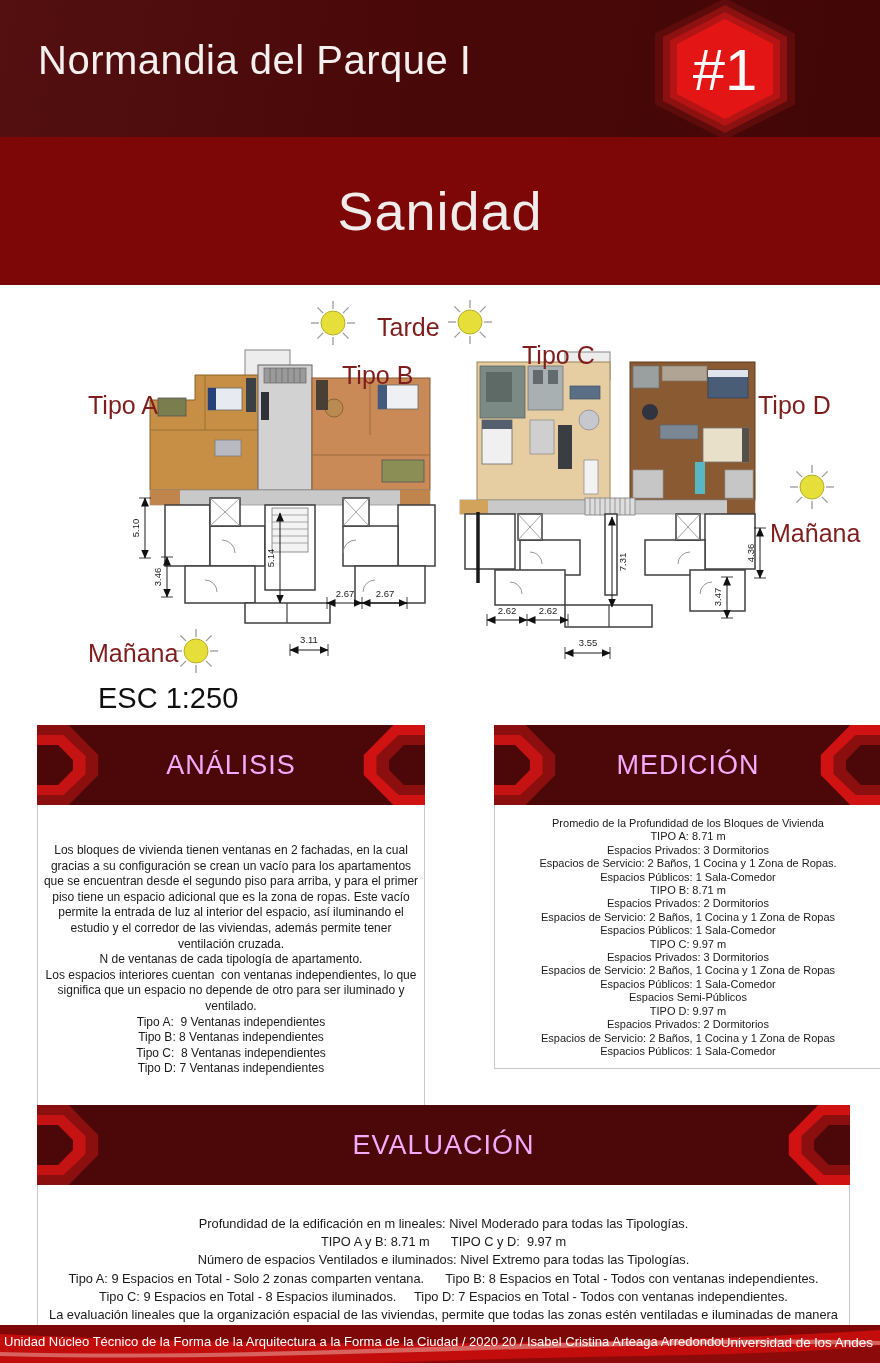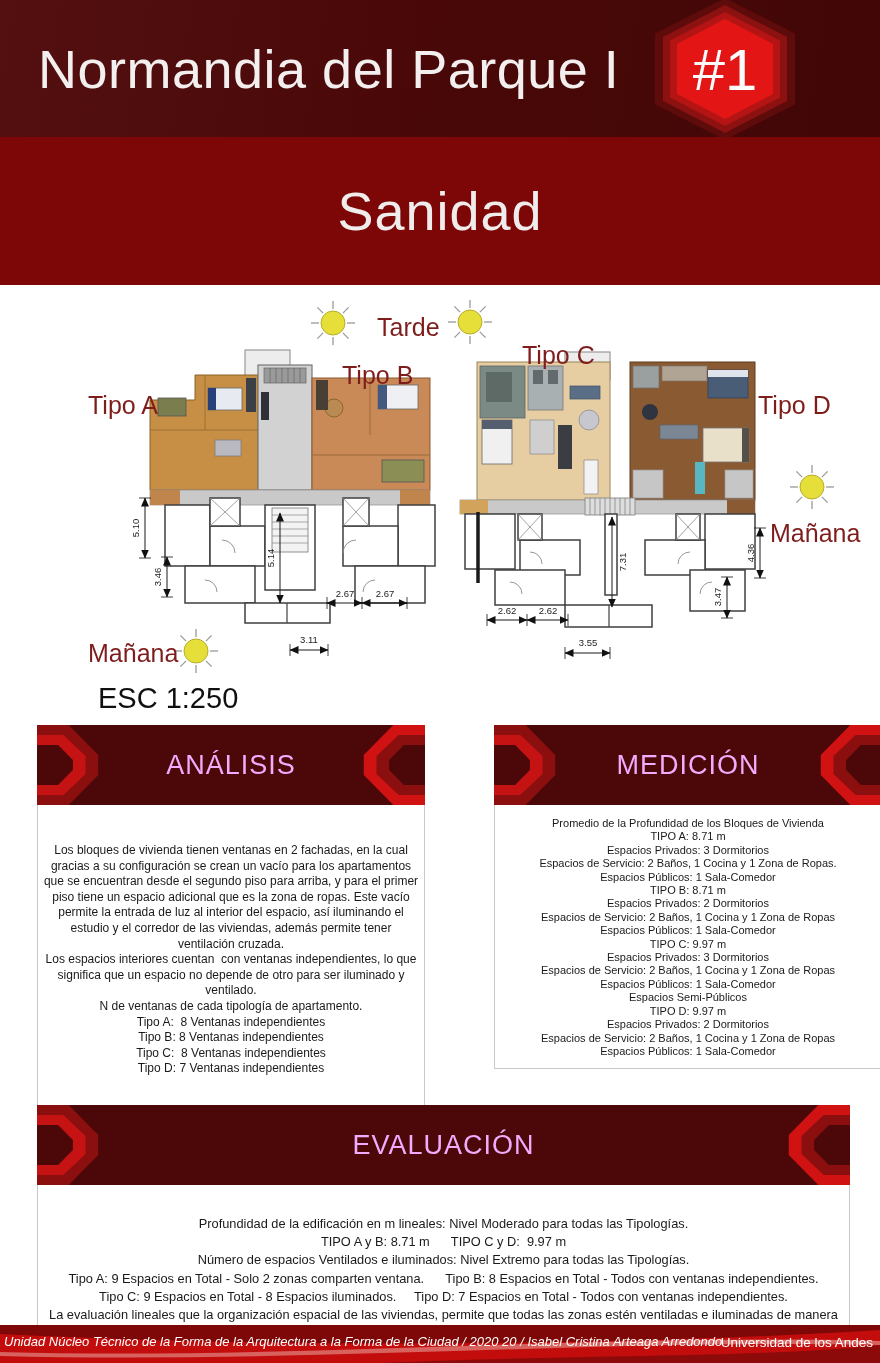--- a/index.html
+++ b/index.html
@@ -2,21 +2,21 @@
 <html><head>
 <meta charset="utf-8">
 <style>
   html,body{margin:0;padding:0;background:#e8e8e8;}
   .poster{position:relative;width:880px;height:1363px;background:#ffffff;
           font-family:"Liberation Sans","DejaVu Sans",sans-serif;overflow:hidden;margin:0 auto;}
 
   
   .top-header{position:absolute;left:0;top:0;width:880px;height:137px;
               background:linear-gradient(100deg,#541010 0%,#4a0808 45%,#420606 100%);}
-  .main-title{position:absolute;left:38px;top:38px;font-size:54px;color:#f3efef;
+  .main-title{position:absolute;left:38px;top:38px;font-size:40px;color:#f3efef;
               letter-spacing:.5px;white-space:nowrap;}
   .hex{clip-path:polygon(50% 0,100% 25%,100% 75%,50% 100%,0 75%,0 25%);position:absolute;}
   .hex0{left:655px;top:-2px;width:140px;height:142px;background:#5e0b0b;}
   .hex1{left:663px;top:5px;width:124px;height:128px;background:#8c1111;}
   .hex2{left:670px;top:12px;width:110px;height:114px;background:#b51414;}
   .hex3{left:677px;top:19px;width:96px;height:100px;background:#e41515;
         display:flex;align-items:center;justify-content:center;}
   .badge-num{font-size:58px;color:#fbfbfb;}
 
   
@@ -45,21 +45,21 @@
   .panel-medicion{left:462px;top:725px;width:388px;padding-left:32px;}
   .panel-medicion .pbody{height:251px;padding-top:12px;font-size:11px;line-height:13.4px;}
   .panel-evaluacion{left:37px;top:1105px;width:813px;}
   .panel-evaluacion .pbody{height:122px;padding-top:30px;font-size:12.8px;line-height:18.2px;}
   .tline{white-space:pre-wrap;}
   .apara{padding:0 3px;white-space:pre-wrap;}
 
   
   .footer{position:absolute;left:0;top:1325px;width:880px;height:38px;background:#c30d0d;overflow:hidden;}
   .footer svg{position:absolute;left:0;top:0;}
-  .f-left{position:absolute;left:4px;top:9px;font-size:13px;color:#ffffff;white-space:nowrap;font-style:italic;}
+  .f-left{position:absolute;left:4px;top:9px;font-size:13px;color:#ffffff;white-space:nowrap;}
   .f-right{position:absolute;right:7px;top:10px;font-size:13.5px;color:#ffffff;white-space:nowrap;}
 
   .dim-text{font-size:9.5px;fill:#222;}
   .wall{fill:#ffffff;stroke:#3f3f3f;stroke-width:1.5;}
   .dimline{stroke:#1a1a1a;stroke-width:1;}
 </style>
 </head>
 <body>
 
 <div class="poster">
@@ -328,23 +328,23 @@
       </svg>
       <svg class="deco deco-r" viewBox="0 0 90 80" preserveAspectRatio="none">
         <polygon points="90,0 60,0 32,30 32,50 60,80 90,80" fill="#d11212"></polygon>
         <polygon points="90,10 65,10 44,31 44,49 65,70 90,70" fill="#8c0f0f"></polygon>
         <polygon points="90,20 70,20 56,35 56,45 70,60 90,60" fill="#4c0808"></polygon>
       </svg>
       <div class="ptitle">ANÁLISIS</div>
     </div>
     <div class="pbody">
       <div class="apara">Los bloques de vivienda tienen ventanas en 2 fachadas, en la cual gracias a su configuración se crean un vacío para los apartamentos que se encuentran desde el segundo piso para arriba, y para el primer piso tiene un espacio adicional que es la zona de ropas. Este vacío permite la entrada de luz al interior del espacio, así iluminando el estudio y el corredor de las viviendas, además permite tener ventilación cruzada.</div>
+      <div class="tline">N de ventanas de cada tipología de apartamento.</div>
       <div class="tline">Los espacios interiores cuentan  con ventanas independientes, lo que significa que un espacio no depende de otro para ser iluminado y ventilado.</div>
-      <div class="tline">N de ventanas de cada tipología de apartamento.</div>
-      <div class="tline">Tipo A:  8 Ventanas independientes</div>
+      <div class="tline">Tipo A:  9 Ventanas independientes</div>
       <div class="tline">Tipo B: 8 Ventanas independientes</div>
       <div class="tline">Tipo C:  8 Ventanas independientes</div>
       <div class="tline">Tipo D: 7 Ventanas independientes</div>
     </div>
   </div>
 
   <div class="panel panel-medicion">
     <div class="phead">
       <svg class="deco deco-l" viewBox="0 0 90 80" preserveAspectRatio="none">
         <polygon points="0,0 30,0 58,30 58,50 30,80 0,80" fill="#8c0f0f"></polygon>

